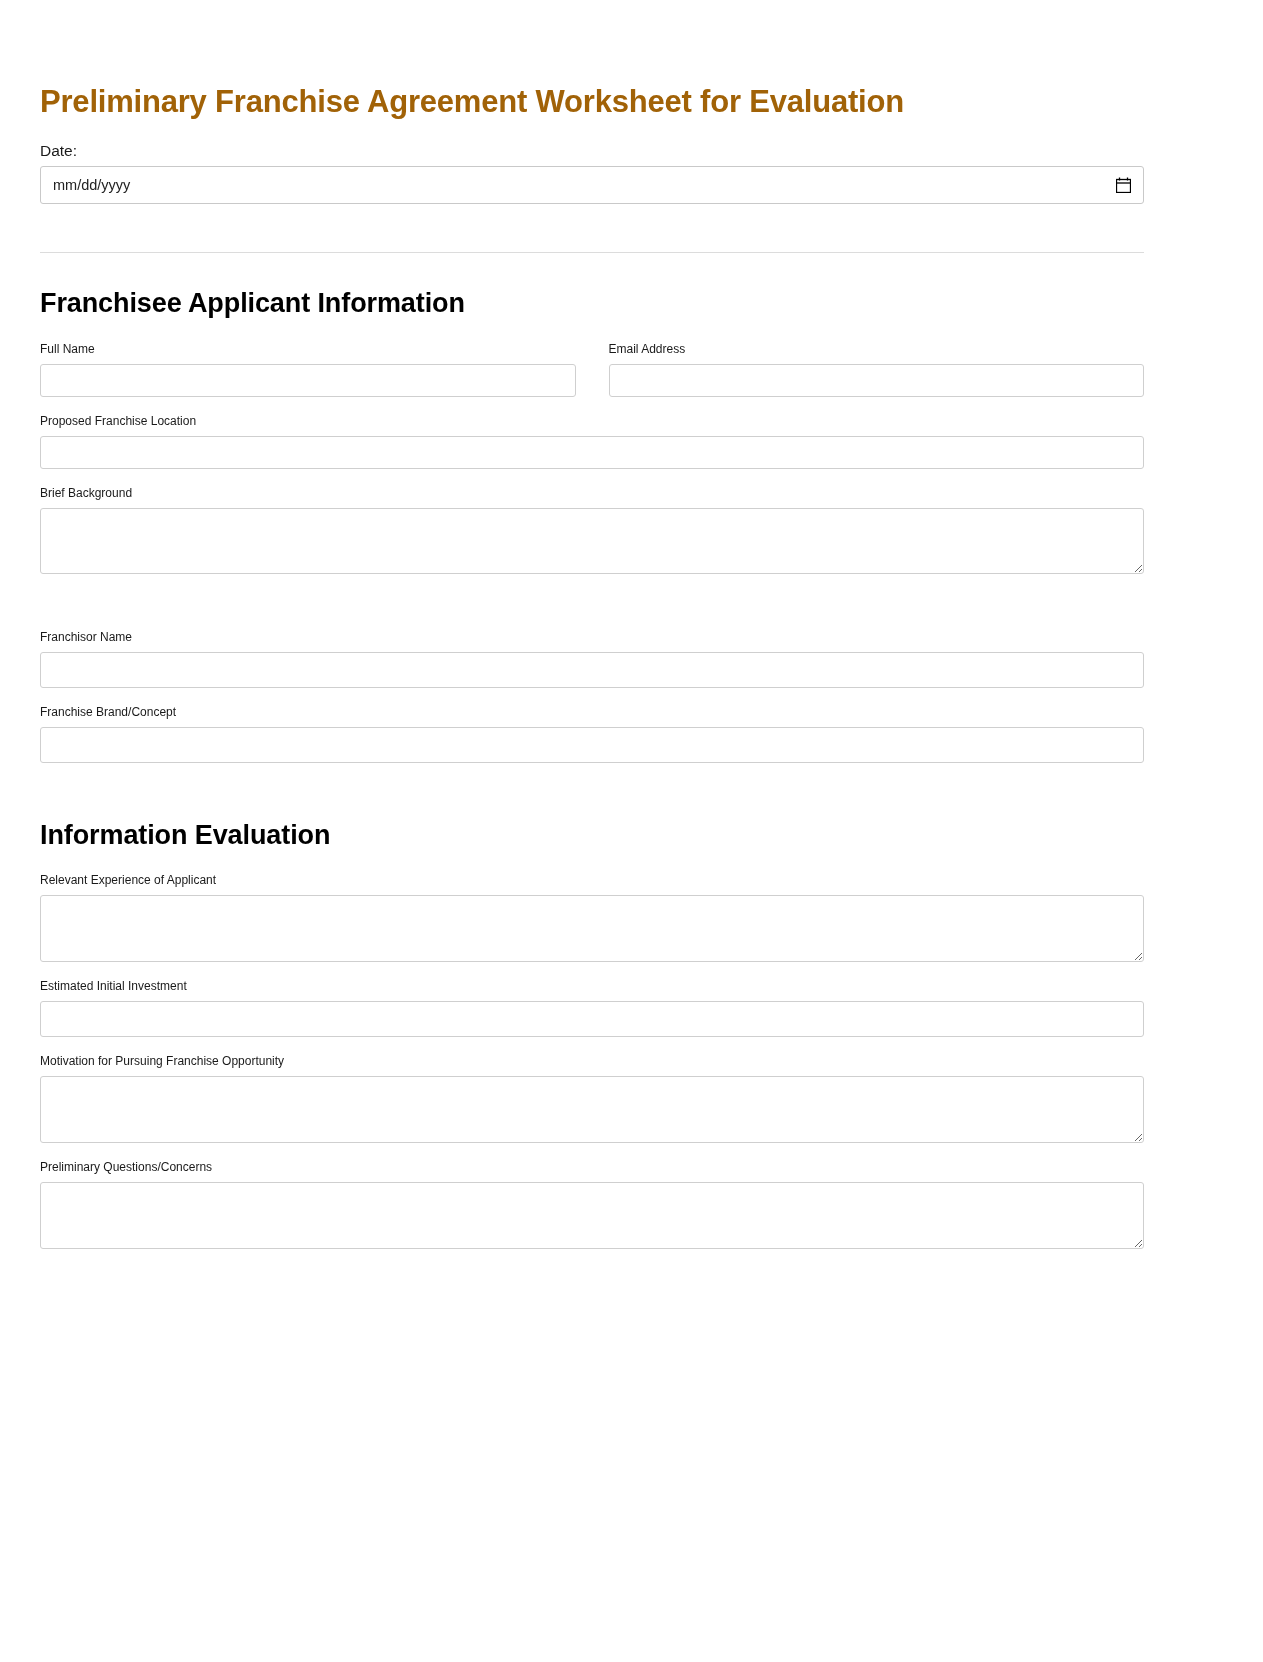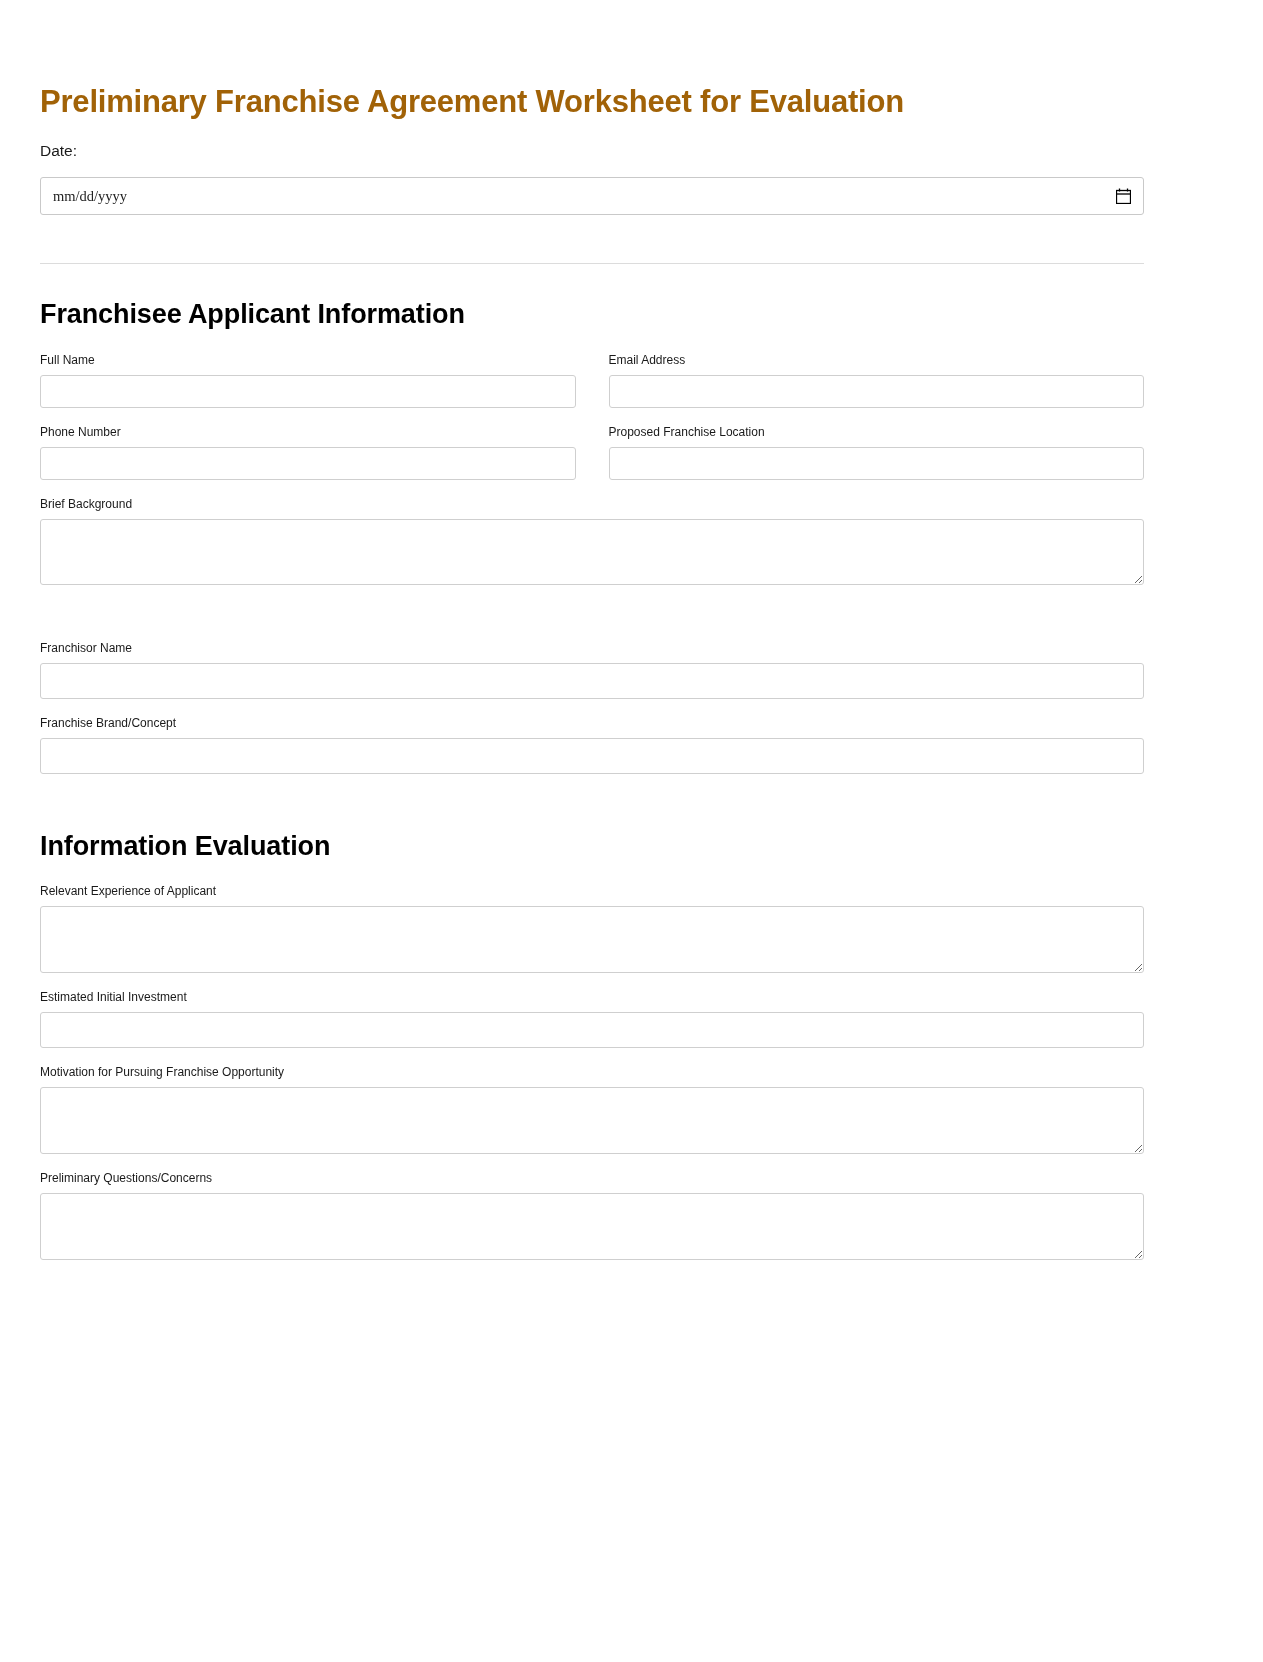--- a/index.html
+++ b/index.html
@@ -29,21 +29,21 @@
     letter-spacing: -0.2px;
     margin: 0;
     padding-top: 84px;
     line-height: 1.15;
     color: #a16207;
   }
   .date-label {
     font-size: 15.5px;
     color: #1a1a1a;
     margin-top: 22px;
-    margin-bottom: 17px;
+    margin-bottom: 6px;
     display: block;
     line-height: 1.2;
   }
   .date-input {
     display: block;
     width: 100%;
     box-sizing: border-box;
     height: 38px;
     border: 1px solid #c9c9c9;
     border-radius: 3px;
@@ -56,21 +56,21 @@
   }
   .date-row {
     position: relative;
   }
   .date-display {
     position: absolute;
     left: 13px;
     top: 0;
     height: 38px;
     line-height: 38px;
-    font-family: Liberation Serif, serif;
+    font-family: Liberation Sans, sans-serif;
     font-size: 14.5px;
     letter-spacing: 0px;
     color: #222;
     pointer-events: none;
   }
   .cal-icon {
     position: absolute;
     right: 13px;
     top: 11px;
     width: 15px;
@@ -178,24 +178,20 @@
         <input class="text-input" type="text" value="" style="">
       </div>
       <div class="field">
         <label class="field-label">Email Address</label>
         <input class="text-input" type="text" value="" style="">
       </div>
     </div>
 
     <div class="grid2">
       <div class="field">
-        <label class="field-label">Phone Number</label>
-        <input class="text-input" type="text" value="" style="">
-      </div>
-      <div class="field">
         <label class="field-label">Proposed Franchise Location</label>
         <input class="text-input" type="text" value="" style="">
       </div>
     </div>
 
     <div class="field">
       <label class="field-label">Brief Background</label>
       <textarea class="textarea ta-short" style=""></textarea>
     </div>
   </div>

